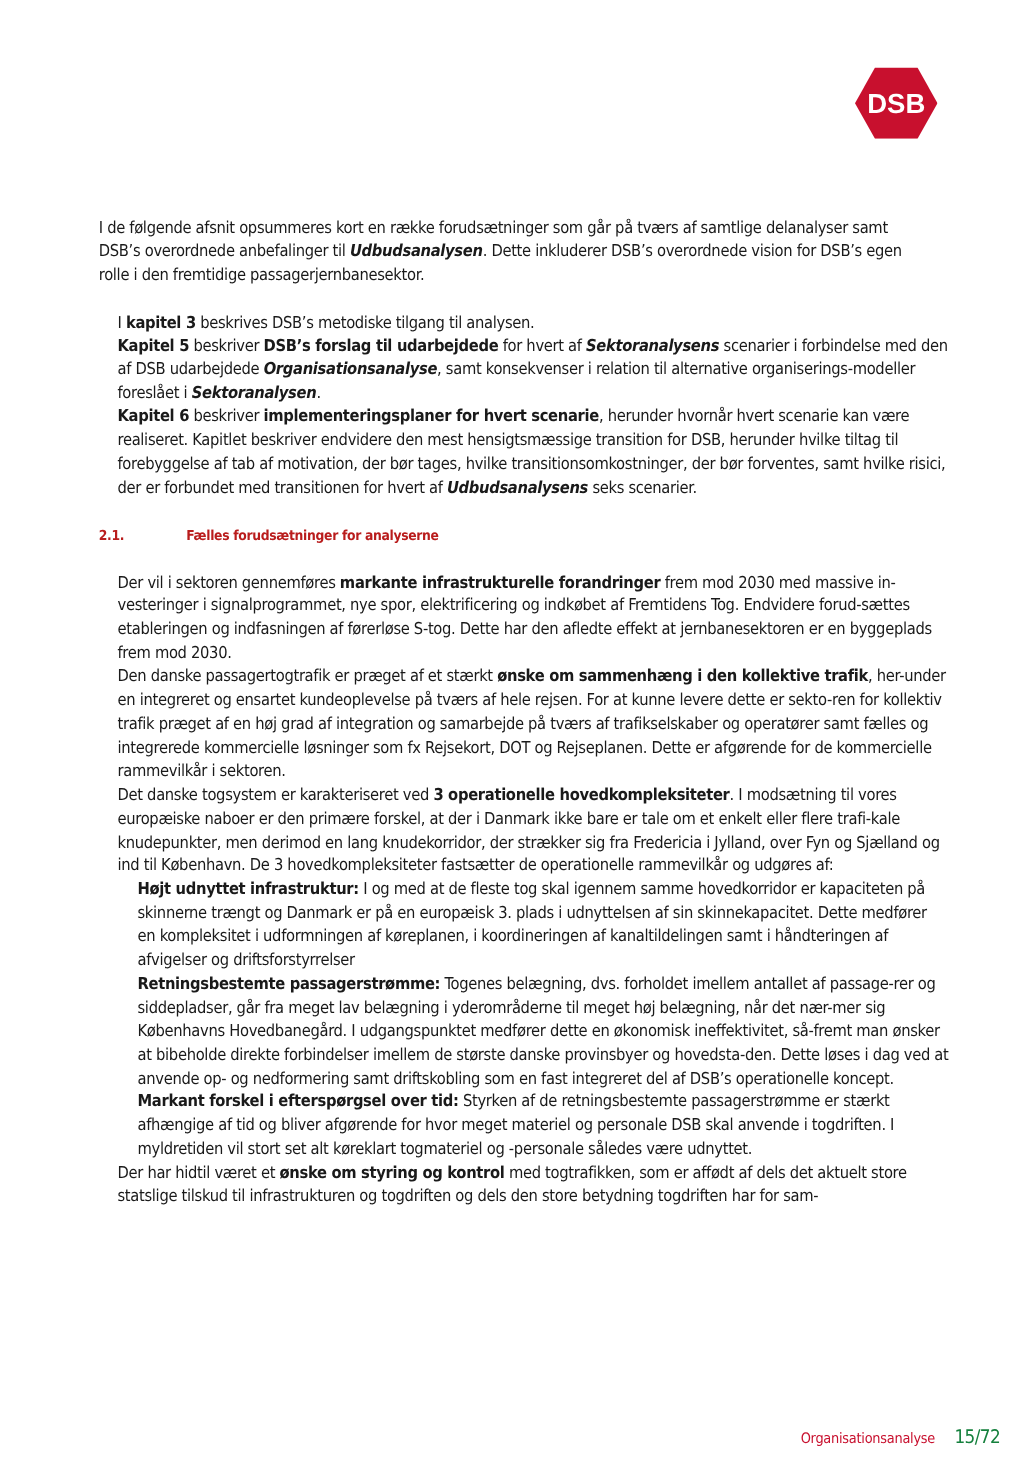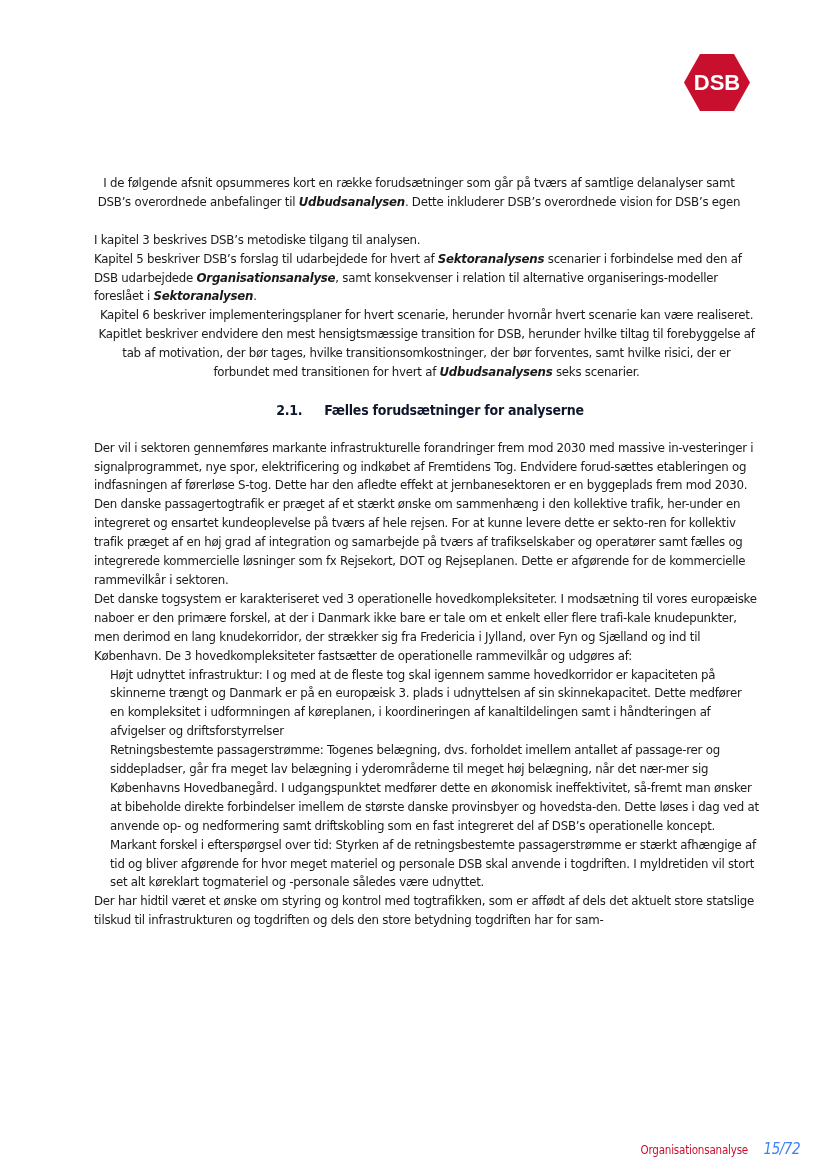--- a/index.html
+++ b/index.html
@@ -5,44 +5,45 @@
     html, body { margin: 0; padding: 0; background: #ffffff; }
     body { width: 827px; height: 1169px; position: relative; overflow: hidden;
            font-family: "DejaVu Sans Condensed", "Liberation Sans Narrow", "Liberation Sans", sans-serif; color: #1a1a1a; }
     .page { position: absolute; left: 0; top: 16px; width: 797px; height: 1169px; }
     .logo { position: absolute; left: 684px; top: 38px; width: 66px; height: 57px; }
     .body-text { position: absolute; left: 79px; top: 158px; width: 680px;
                  font-size: 13.1px; line-height: 18.9px; letter-spacing: -0.25px; }
     .body-text p { margin: 0; }
     .lvl1 { padding-left: 15px; }
     .lvl2 { padding-left: 31px; }
-    .gap-after { margin-bottom: 18.9px !important; text-align: center; }
-    .heading { color: #0f172a; font-weight: bold; font-size: 14px; margin: 0; }
+    .gap-after { margin-bottom: 18.9px !important; }
+    .heading { color: #b91c1c; font-weight: bold; font-size: 11px; margin: 0; }
     .heading .num { display: inline-block; width: 70px; }
-    b { font-weight: normal; }
+    b { font-weight: bold; }
     i { font-style: italic; font-weight: bold; }
     .footer { position: absolute; top: 1124px; left: 600px; width: 200px; height: 20px; }
     .footer-doc { position: absolute; right: 52px; top: 3px; font-size: 11.5px; color: #c8102e; letter-spacing: -0.2px; white-space: nowrap; }
-    .footer-page { position: absolute; right: 0; top: 0; font-size: 15px; color: #3b82f6; letter-spacing: -0.5px; font-style: italic; }
+    .footer-page { position: absolute; right: 0; top: 0; font-size: 15px; color: #15803d; letter-spacing: -0.5px; }
   </style>
 </head>
 <body>
 
 <div class="page">
 
   <svg class="logo" viewBox="0 0 66 57">
     <polygon points="16,0 50,0 66,28.5 50,57 16,57 0,28.5" fill="#c8102e"></polygon>
     <text x="33" y="36" text-anchor="middle" font-family="Liberation Sans, sans-serif" font-weight="bold" font-size="22" fill="#ffffff">DSB</text>
   </svg>
 
   <div class="body-text">
 
     <p class="gap-after">
       <span>I de følgende afsnit opsummeres kort en række forudsætninger som går på tværs af samtlige delanalyser samt</span><br>
       <span>DSB’s overordnede anbefalinger til </span><i>Udbudsanalysen</i><span>. Dette inkluderer DSB’s overordnede vision for DSB’s egen</span><br>
+      <span>rolle i den fremtidige passagerjernbanesektor.</span>
     </p>
 
     <div>
       <p class="lvl1">
         <span>I </span><b>kapitel 3</b><span> beskrives DSB’s metodiske tilgang til analysen.</span>
       </p>
       <p class="lvl1">
         <b>Kapitel 5</b><span> beskriver </span><b>DSB’s forslag til udarbejdede</b><span> for hvert af </span><i>Sektoranalysens</i><span> scenarier i forbindelse med den af DSB udarbejdede </span><i>Organisationsanalyse</i><span>, samt konsekvenser i relation til alternative organiserings-modeller foreslået i </span><i>Sektoranalysen</i><span>.</span>
       </p>
       <p class="lvl1 gap-after">

